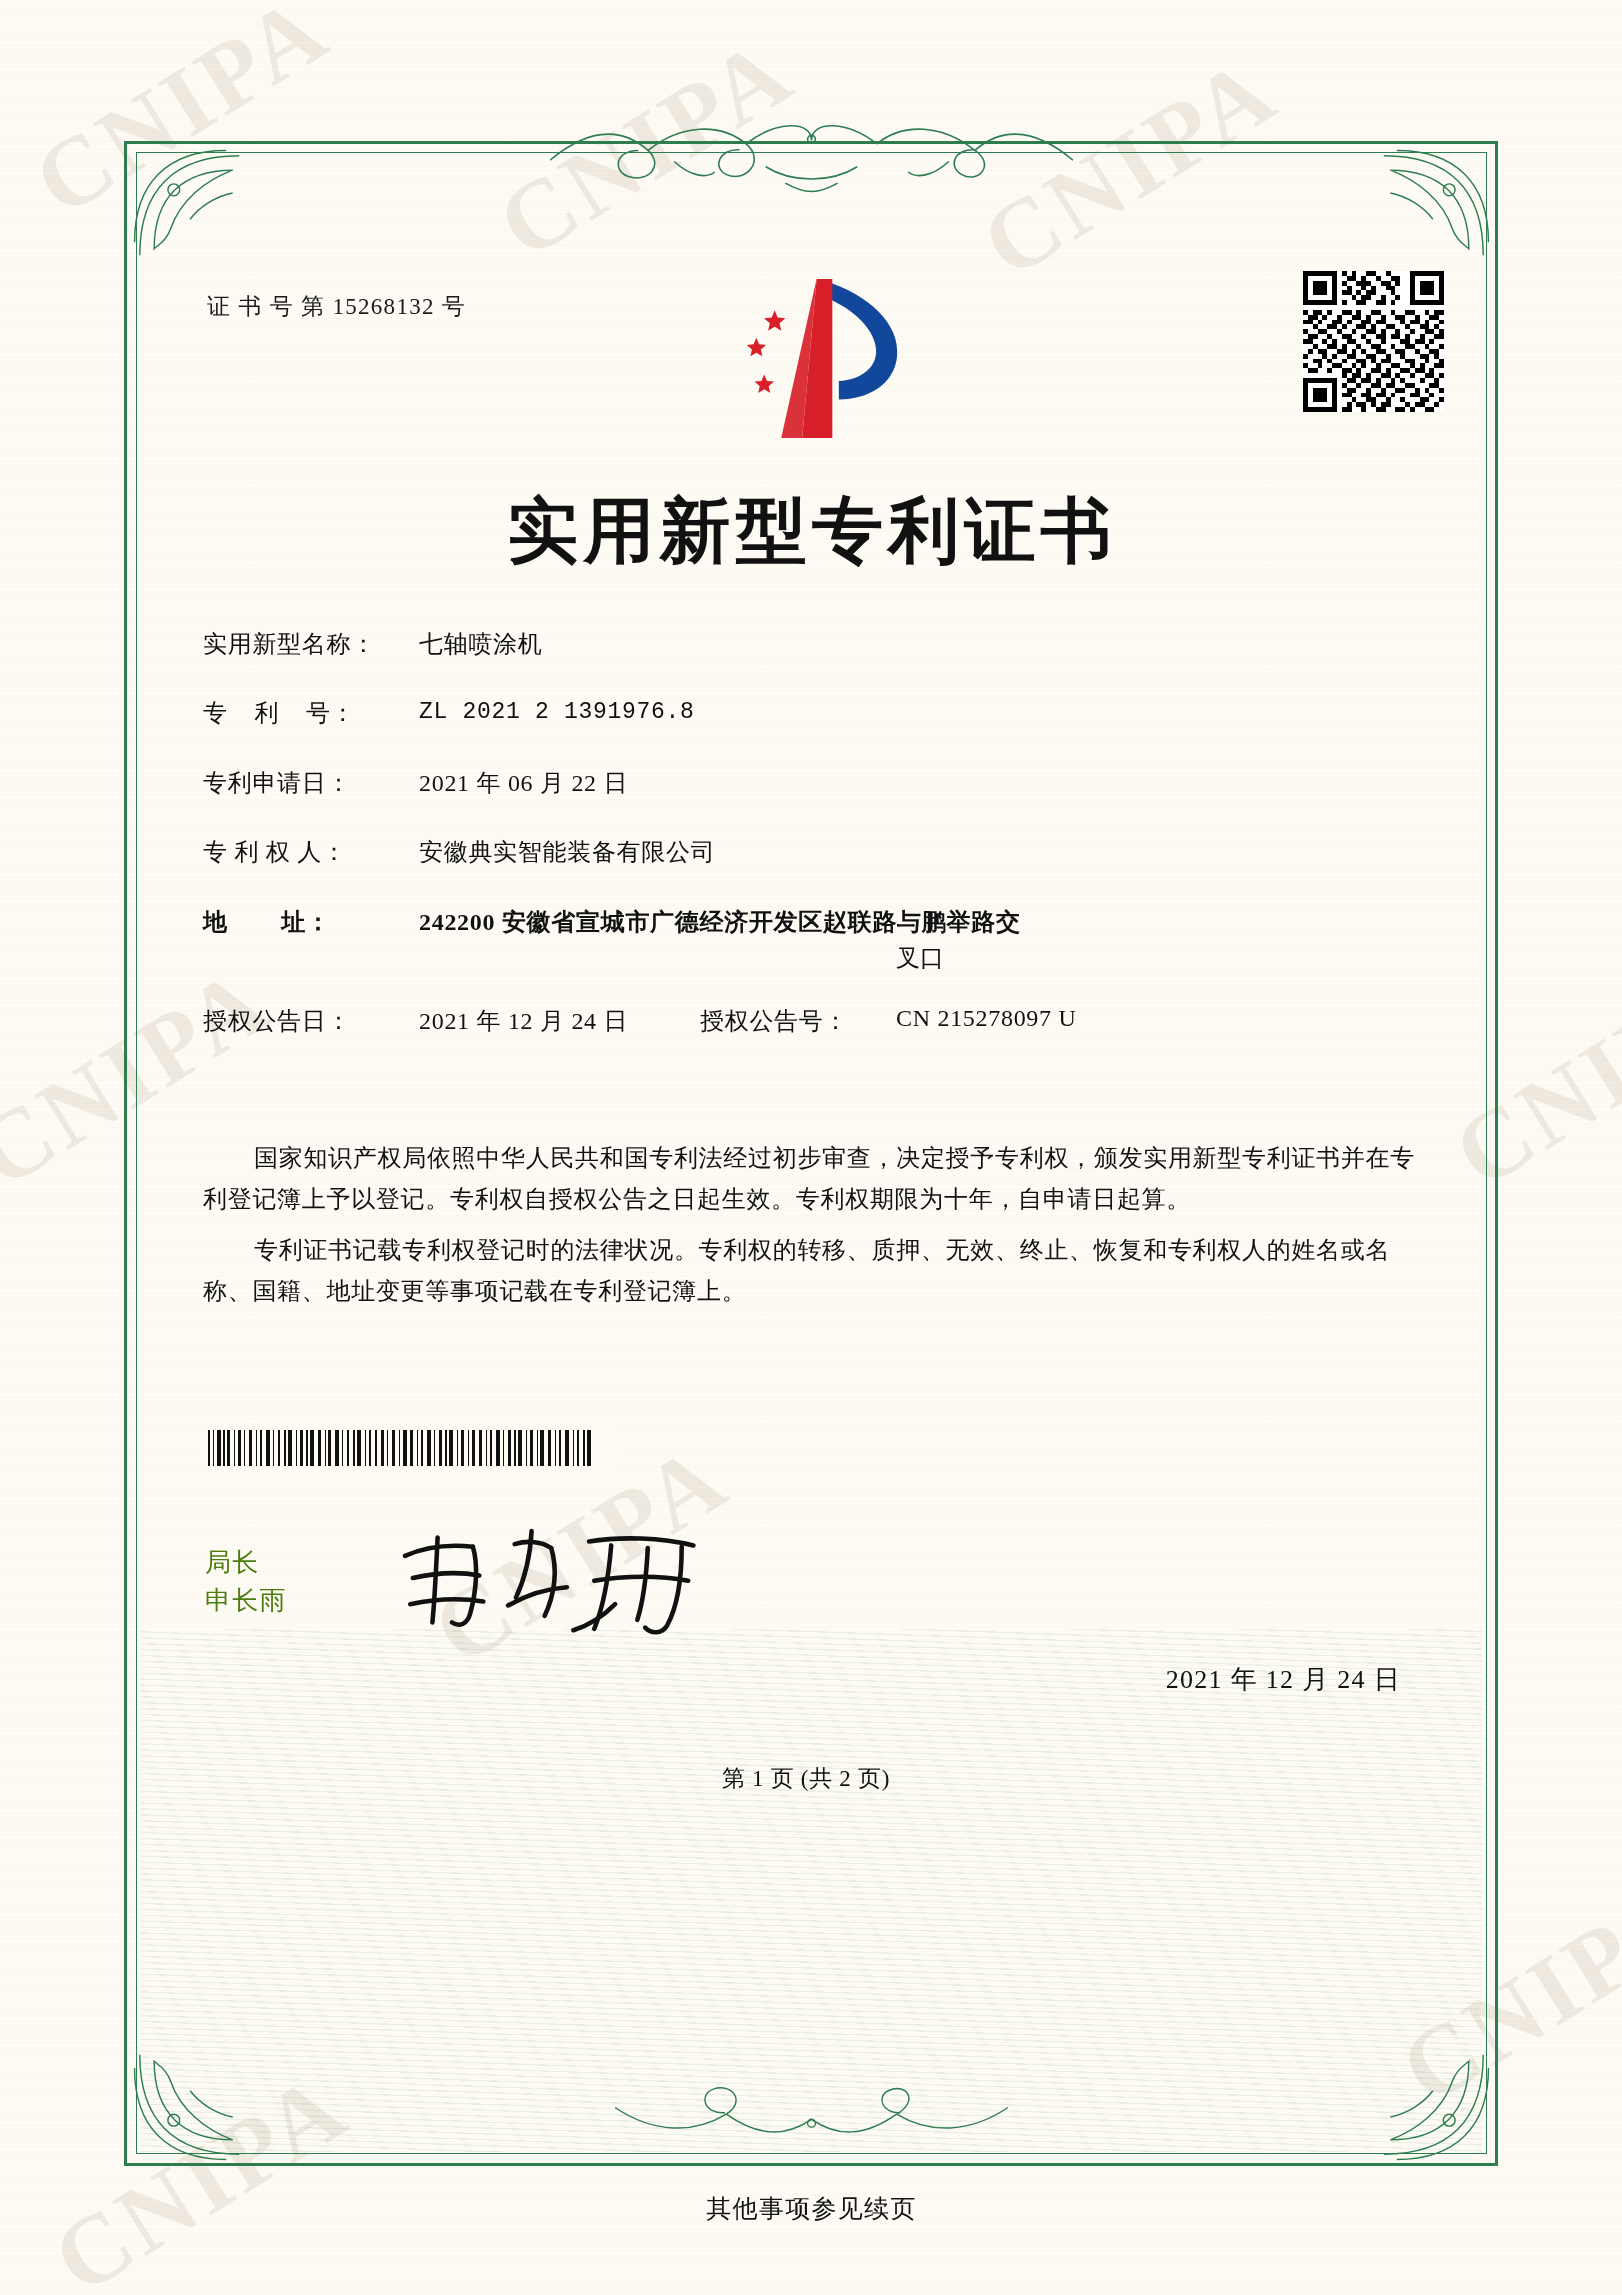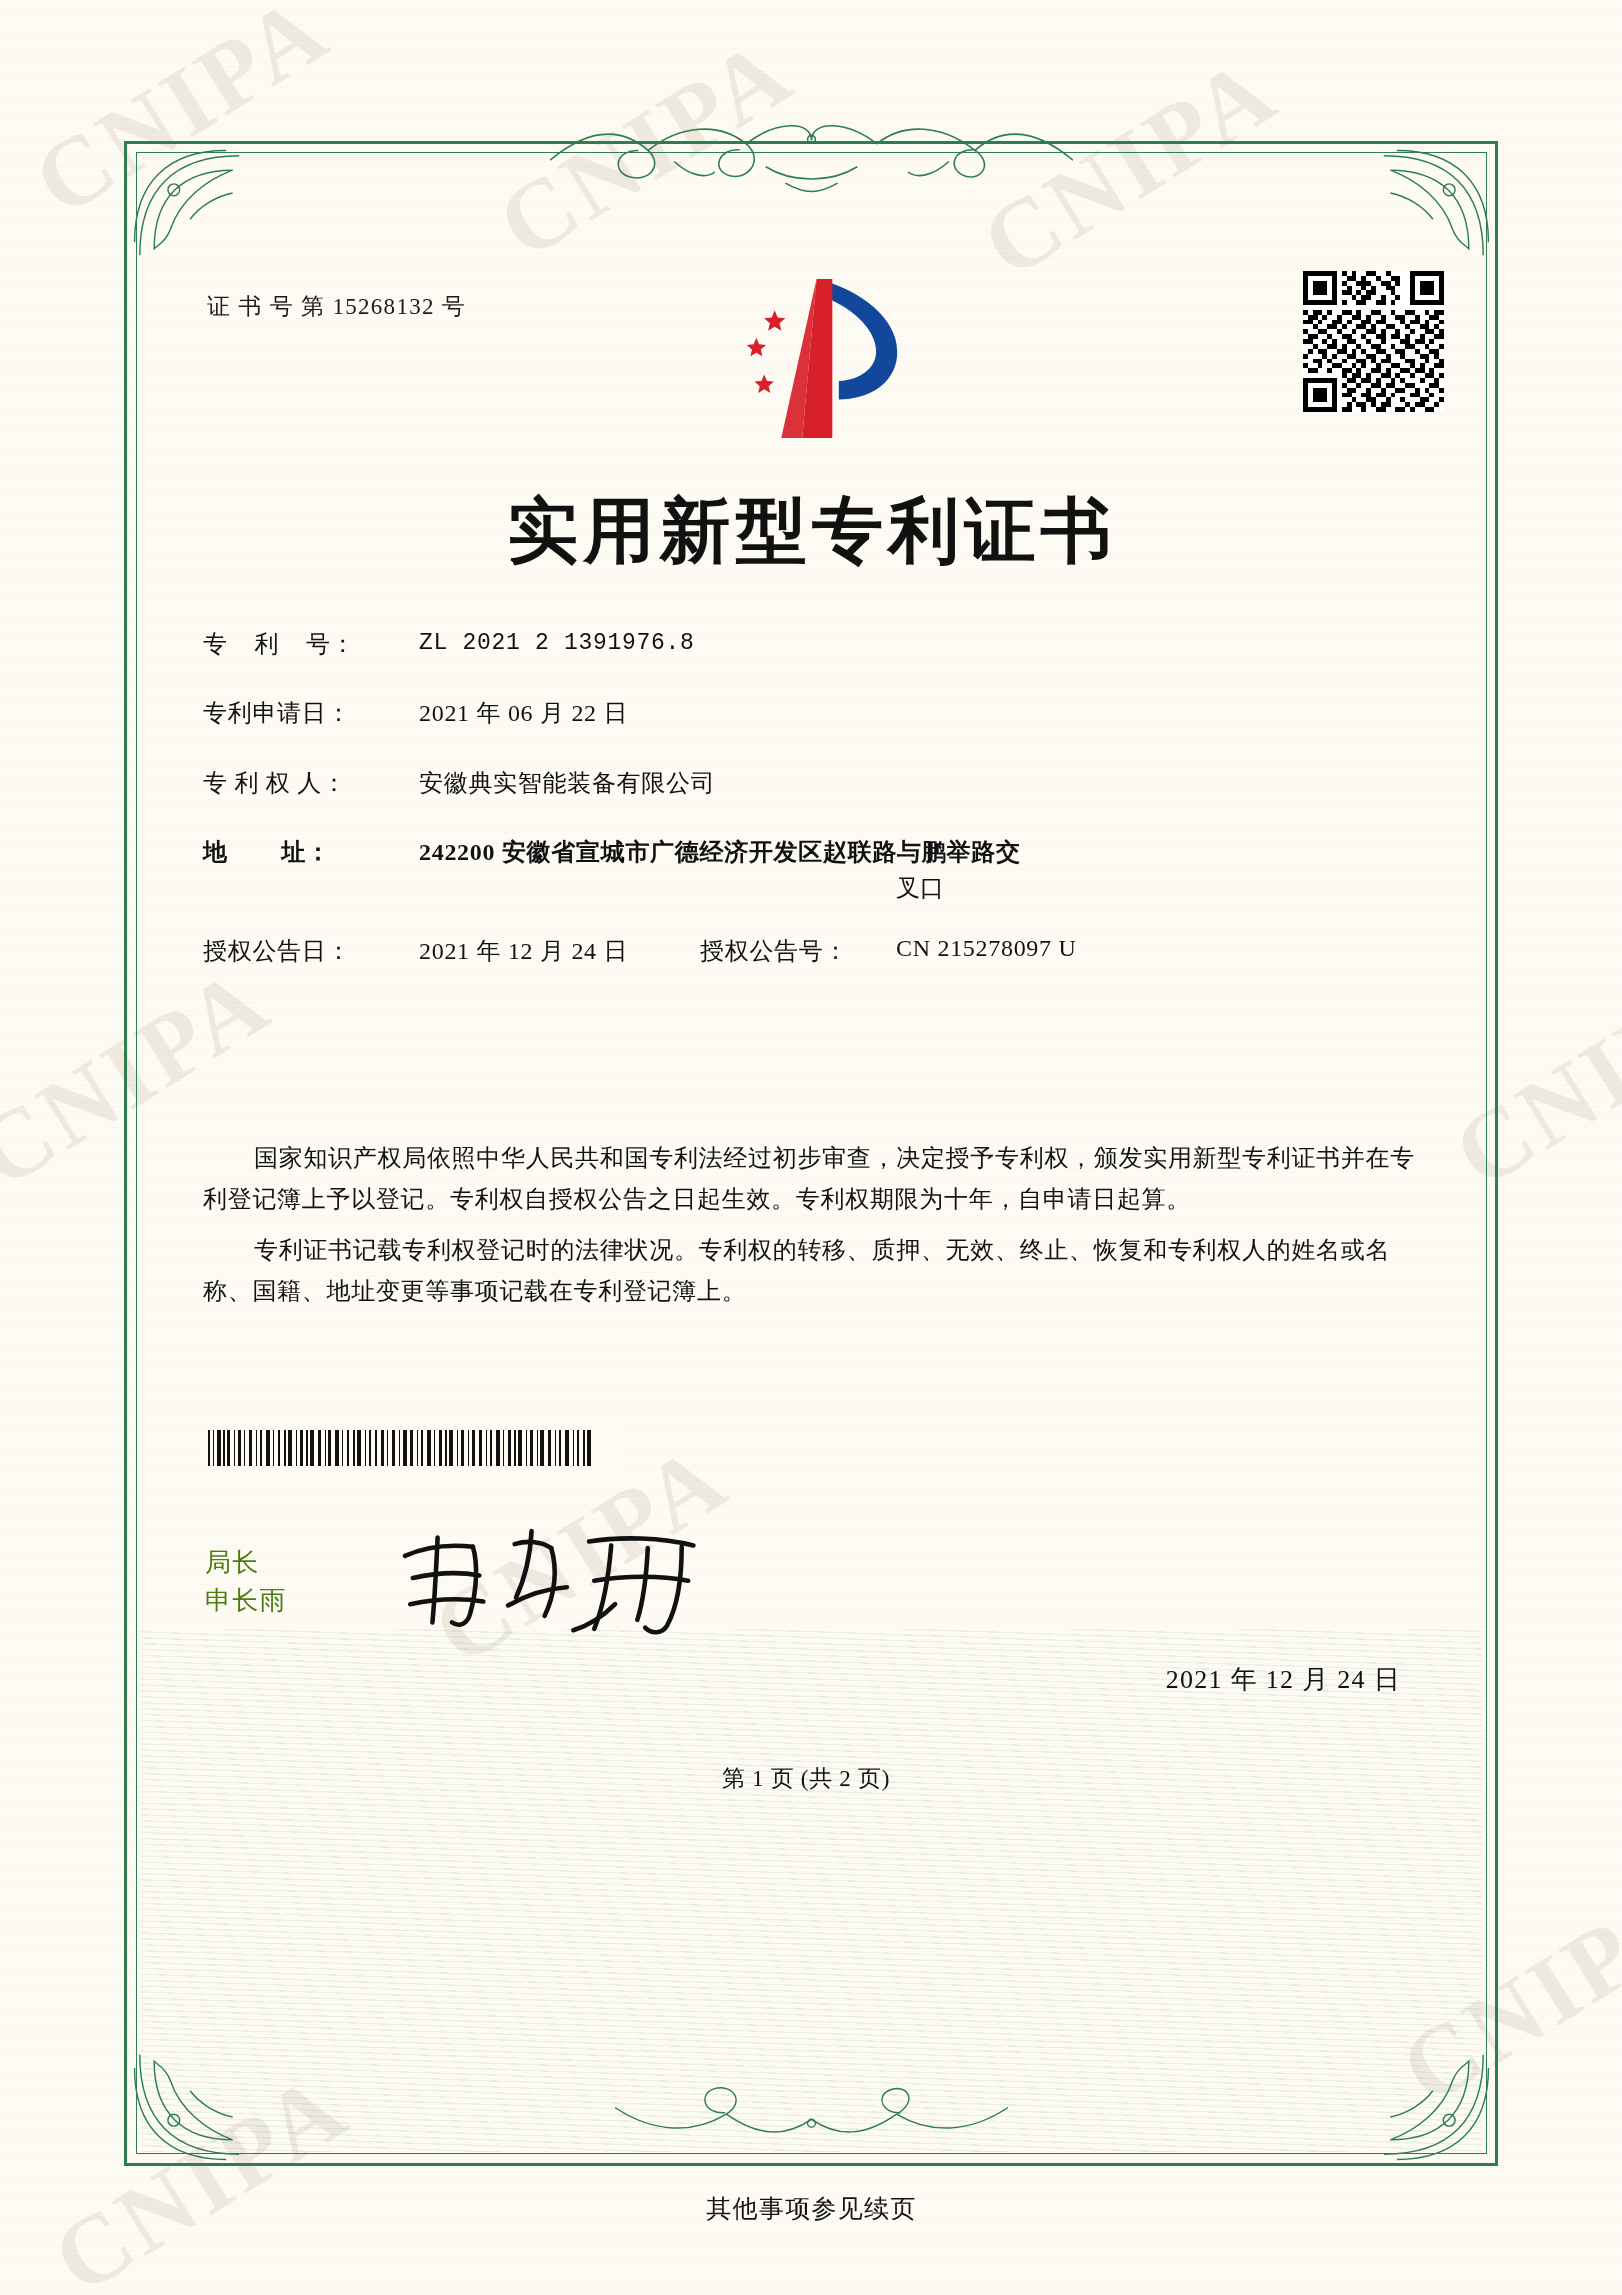--- a/index.html
+++ b/index.html
@@ -564,20 +564,24 @@
         <path d="M80 102 l4.2 9.8 10.6 1 -8 7 2.4 10.4 -9.2 -5.5 -9.2 5.5 2.4 -10.4 -8 -7 10.6 -1 Z"></path>
         <path d="M92 158 l4.2 9.8 10.6 1 -8 7 2.4 10.4 -9.2 -5.5 -9.2 5.5 2.4 -10.4 -8 -7 10.6 -1 Z"></path>
         <path d="M131 112 l3.6 8.4 9.1 0.9 -6.9 6 2.1 8.9 -7.9 -4.7 -7.9 4.7 2.1 -8.9 -6.9 -6 9.1 -0.9 Z" opacity="0"></path>
       </g>
     </svg>
 
     <div class="title">实用新型专利证书</div>
 
     <div class="fields">
 
+      <div class="field-row">
+        <div class="field-label">实用新型名称：</div>
+        <div class="field-value">七轴喷涂机</div>
+      </div>
 
 
       <div class="field-row">
         <div class="field-label">专    利    号：</div>
         <div class="field-value mono">ZL 2021 2 1391976.8</div>
       </div>
 
       <div class="field-row">
         <div class="field-label">专利申请日：</div>
         <div class="field-value">2021 年 06 月 22 日</div>

